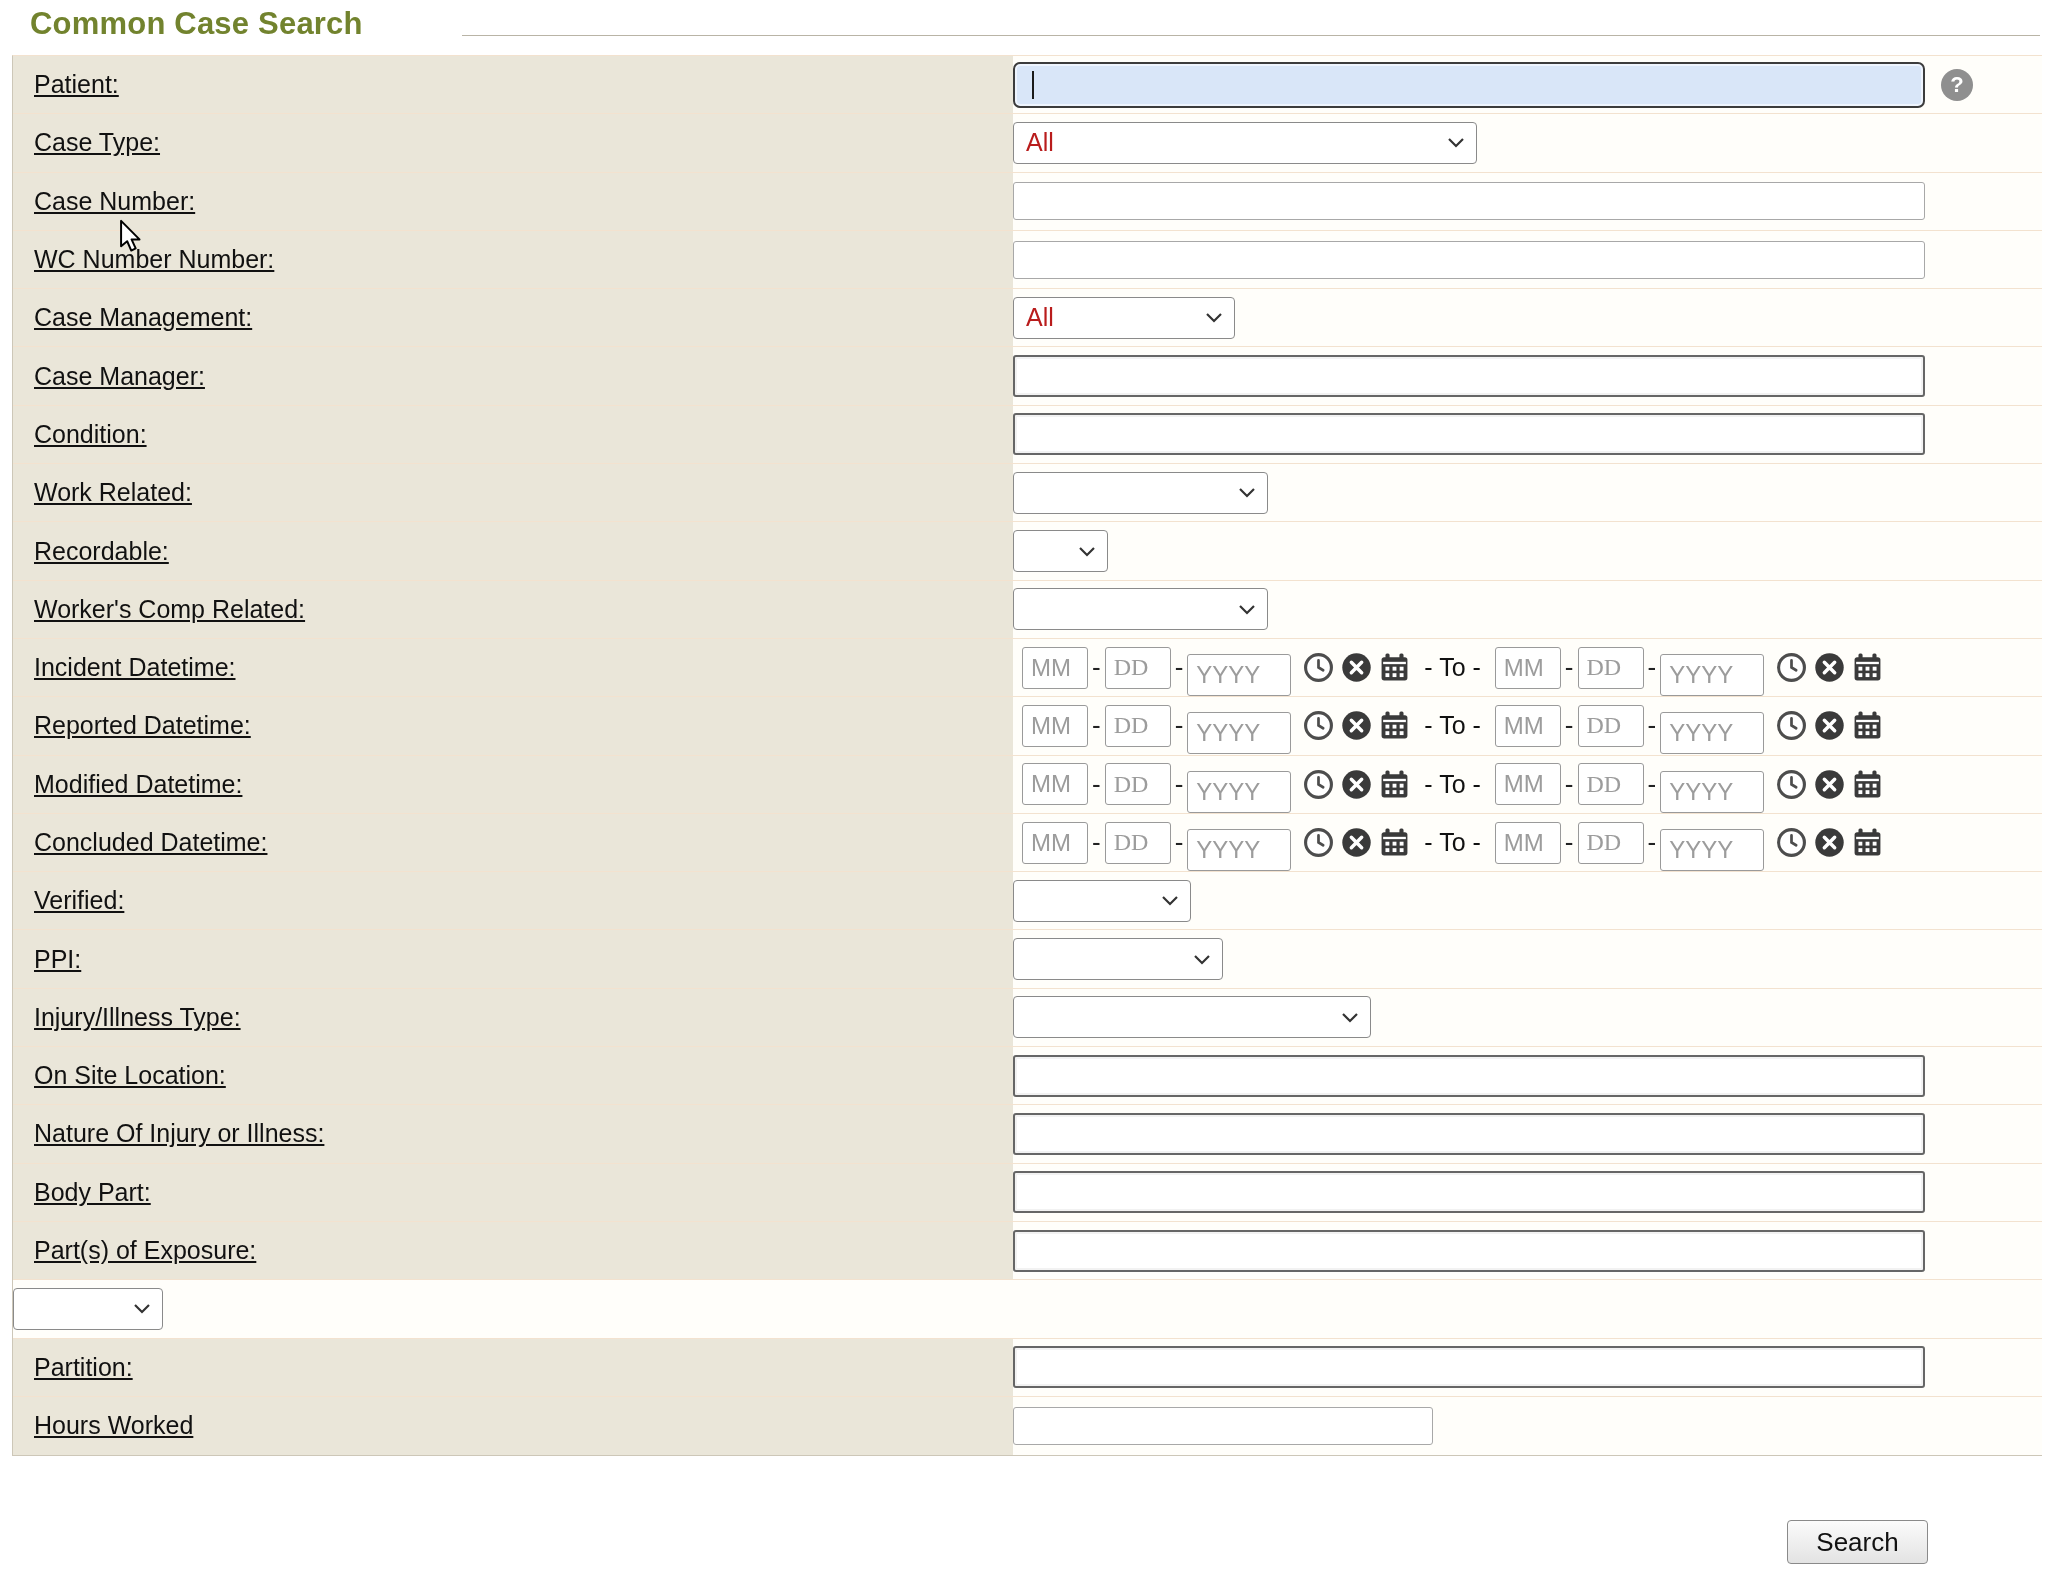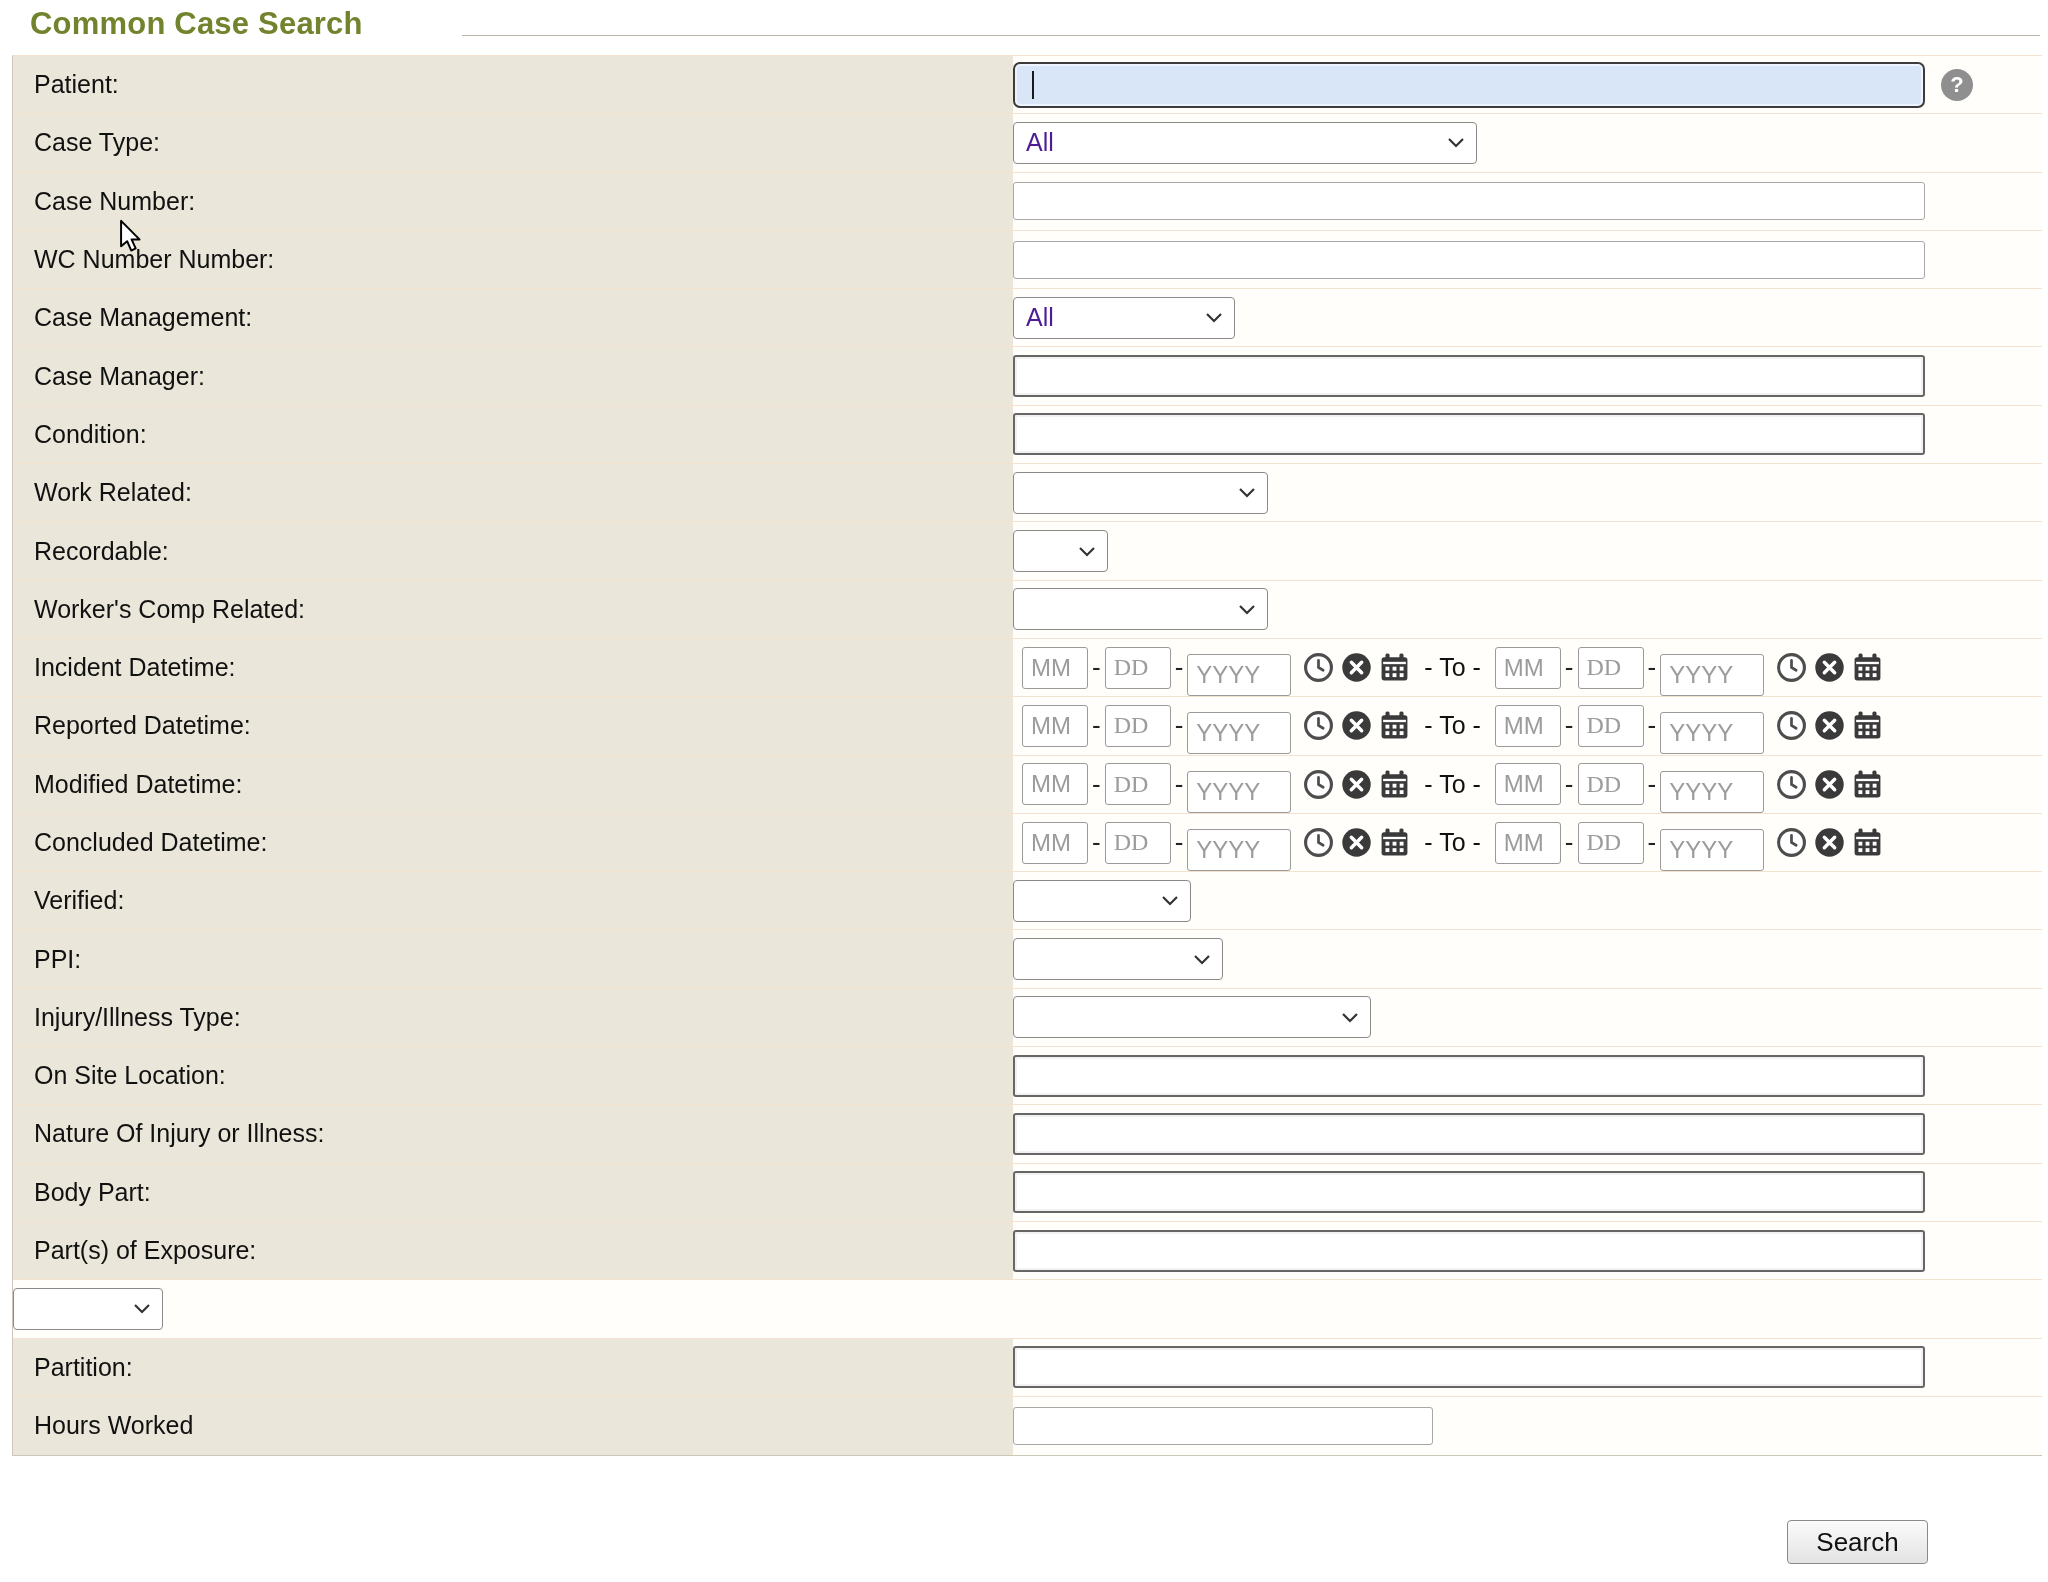--- a/index.html
+++ b/index.html
@@ -42,20 +42,21 @@
   .row:last-child { border-bottom: none; }
   .label-cell {
     width: 1000px;
     flex: 0 0 1000px;
     background: #eae6d9;
     display: flex;
     align-items: center;
     padding-left: 21px;
     font-size: 25px;
     color: #111;
+    text-decoration: underline;
   }
   .input-cell {
     flex: 1;
     background: #fffefa;
     display: flex;
     align-items: center;
   }
   
   .text-input {
     height: 38px;
@@ -95,21 +96,21 @@
     height: 42px;
     background: #fff;
     border: 1.5px solid #8a8a8a;
     border-radius: 4px;
     display: inline-flex;
     align-items: center;
     justify-content: space-between;
     padding: 0 11px 0 12px;
     cursor: default;
   }
-  .select-value { font-size: 25px; color: #4c1d95; white-space: nowrap; overflow: hidden; }
+  .select-value { font-size: 25px; color: #b91c1c; white-space: nowrap; overflow: hidden; }
   .chevron { display: inline-flex; margin-left: 8px; flex: 0 0 auto; }
   
   .date-group { display: inline-flex; align-items: center; }
   .input-cell > .date-group:first-child { margin-left: 9px; }
   .date-part {
     height: 42px;
     border: 1.4px solid #9a9a9a;
     border-radius: 3px;
     background: #fff;
     font-family: "Liberation Sans", sans-serif;

